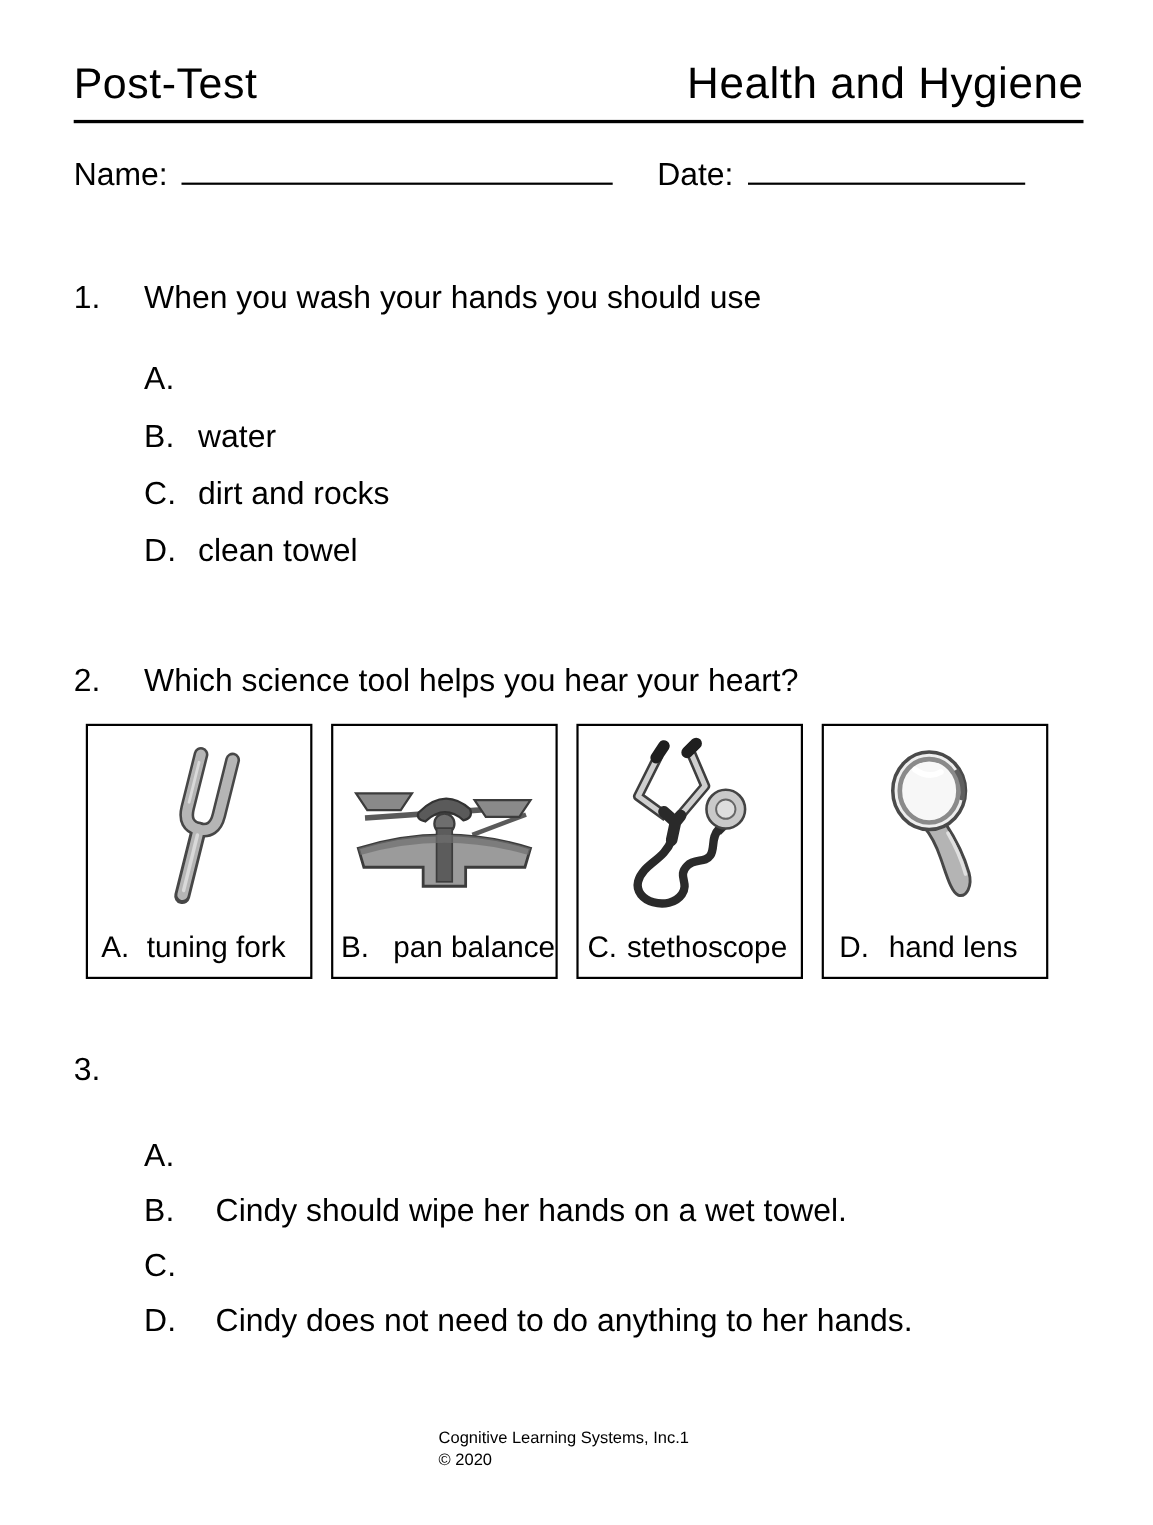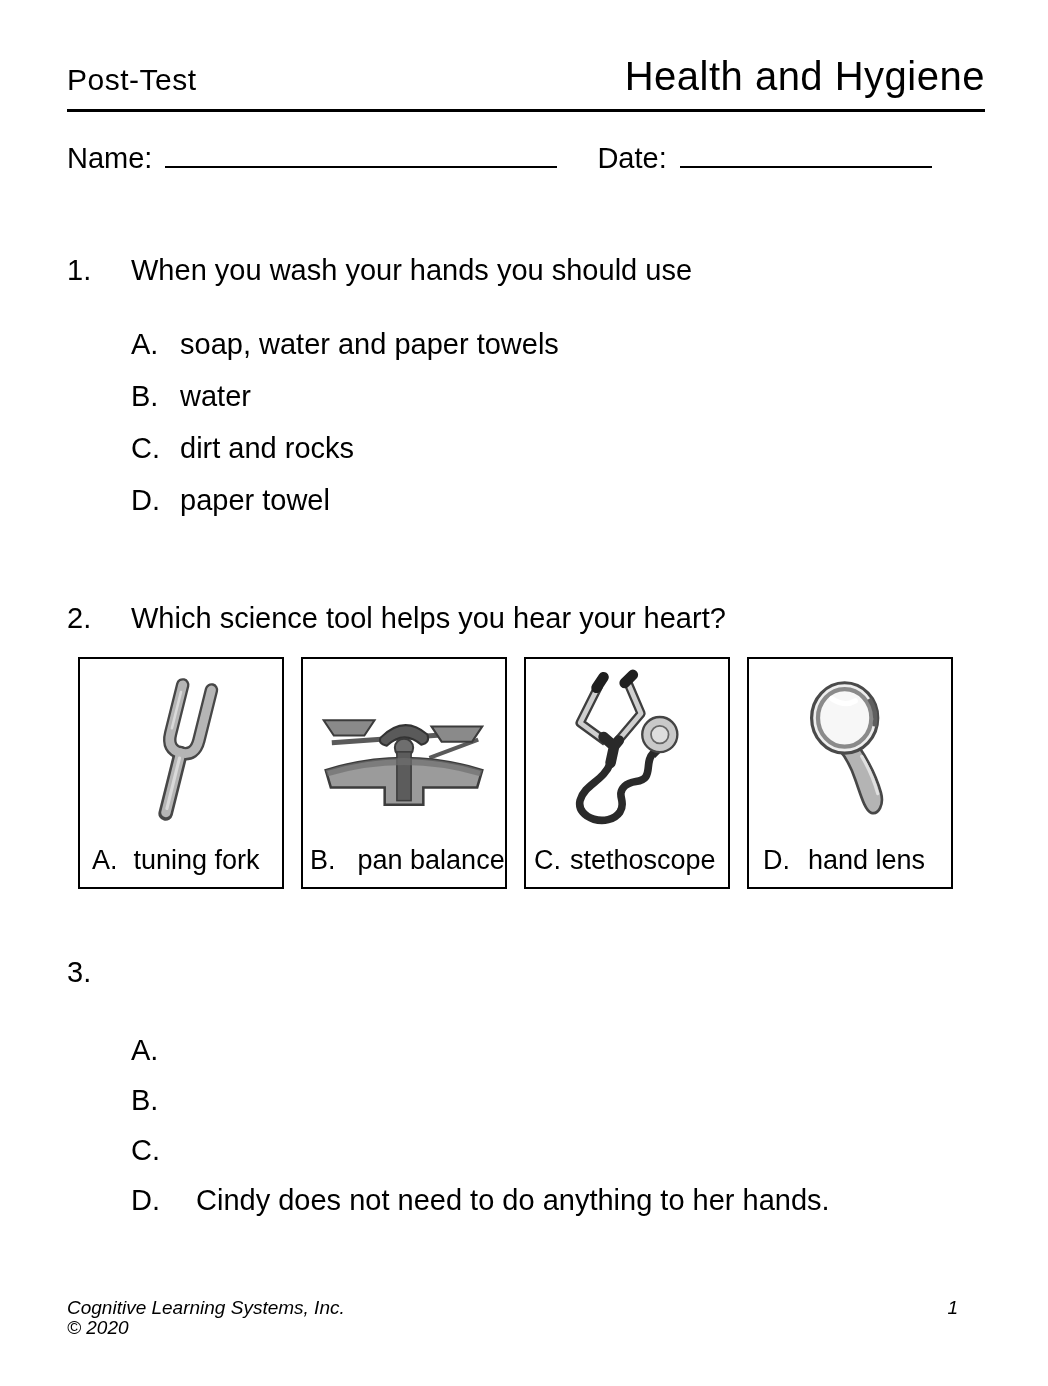--- a/index.html
+++ b/index.html
@@ -12,21 +12,21 @@
     font-family:"Liberation Sans", sans-serif;
     overflow:hidden;
   }
   
   .header {
     margin:54px 63px 0 67px;
     display:flex; justify-content:space-between; align-items:baseline;
     border-bottom:3px solid #000;
     padding-bottom:10px;
   }
-  .doc-type { font-size:30px; letter-spacing:0.5px; }
+  .doc-type { font-size:39px; letter-spacing:0.5px; }
   .doc-title { font-size:40px; letter-spacing:0.5px; }
 
   
   .name-row {
     margin:24px 63px 0 67px;
     font-size:29px;
     white-space:nowrap;
   }
   .blank {
     display:inline-block;
@@ -81,22 +81,22 @@
   .box-d .img-label { padding-left:14px; }
   .img-label .opt-letter { margin-right:0; }
   .box-a .img-label .opt-text { margin-left:16px;text-align:center; }
   .box-b .img-label .opt-text { margin-left:22px; }
   .box-c .img-label .opt-text { margin-left:9px; }
   .box-d .img-label .opt-text { margin-left:18px; }
 
   
   .footer {
     position:absolute; left:67px; right:90px; top:1298px;
-    display:flex; justify-content:space-between; align-items:flex-start;
-    font-size:19px; line-height:20px;font-style:italic;
+    display:flex; justify-content:center; align-items:flex-start;
+    font-size:15px; line-height:20px;
   }
 </style>
 </head>
 <body>
 
 <div class="page">
 
   <div class="header">
     <span class="doc-type">Post-Test</span>
     <span class="doc-title">Health and Hygiene</span>
@@ -107,33 +107,32 @@
   </div>
 
   <div class="question" id="q1">
     <div class="q-row">
       <span class="q-num">1.</span>
       <span class="q-text">When you wash your hands you should use</span>
     </div>
     <div class="options letters-narrow">
       <div class="opt-row">
         <span class="opt-letter">A.</span>
-        <span class="opt-text">soap, water and paper towels</span>
       </div>
       <div class="opt-row">
         <span class="opt-letter">B.</span>
         <span class="opt-text">water</span>
       </div>
       <div class="opt-row">
         <span class="opt-letter">C.</span>
         <span class="opt-text">dirt and rocks</span>
       </div>
       <div class="opt-row">
         <span class="opt-letter">D.</span>
-        <span class="opt-text">paper towel</span>
+        <span class="opt-text">clean towel</span>
       </div>
     </div>
   </div>
 
   <div class="question" id="q2">
     <div class="q-row">
       <span class="q-num">2.</span>
       <span class="q-text">Which science tool helps you hear your heart?</span>
     </div>
   </div>
@@ -215,20 +214,21 @@
   <div class="question" id="q3">
     <div class="q-row">
       <span class="q-num">3.</span>
     </div>
     <div class="options letters-wide">
       <div class="opt-row">
         <span class="opt-letter">A.</span>
       </div>
       <div class="opt-row">
         <span class="opt-letter">B.</span>
+        <span class="opt-text">Cindy should wipe her hands on a wet towel.</span>
       </div>
       <div class="opt-row">
         <span class="opt-letter">C.</span>
       </div>
       <div class="opt-row">
         <span class="opt-letter">D.</span>
         <span class="opt-text">Cindy does not need to do anything to her hands.</span>
       </div>
     </div>
   </div>

